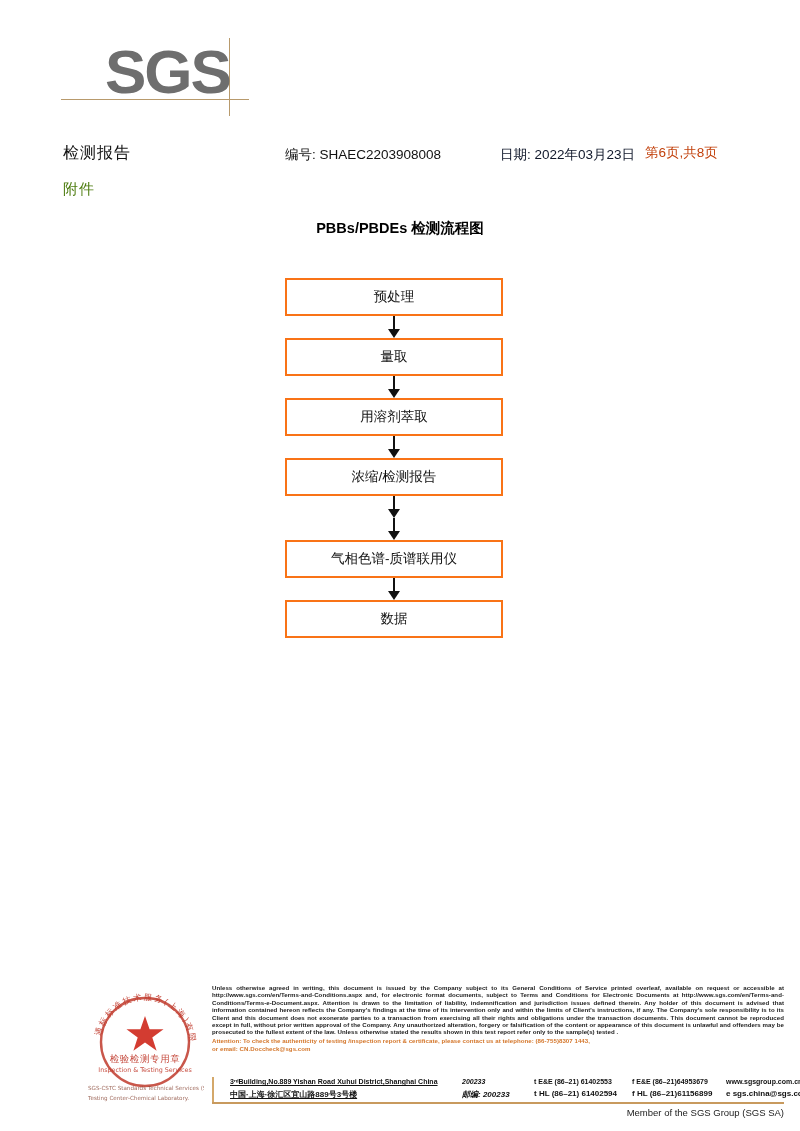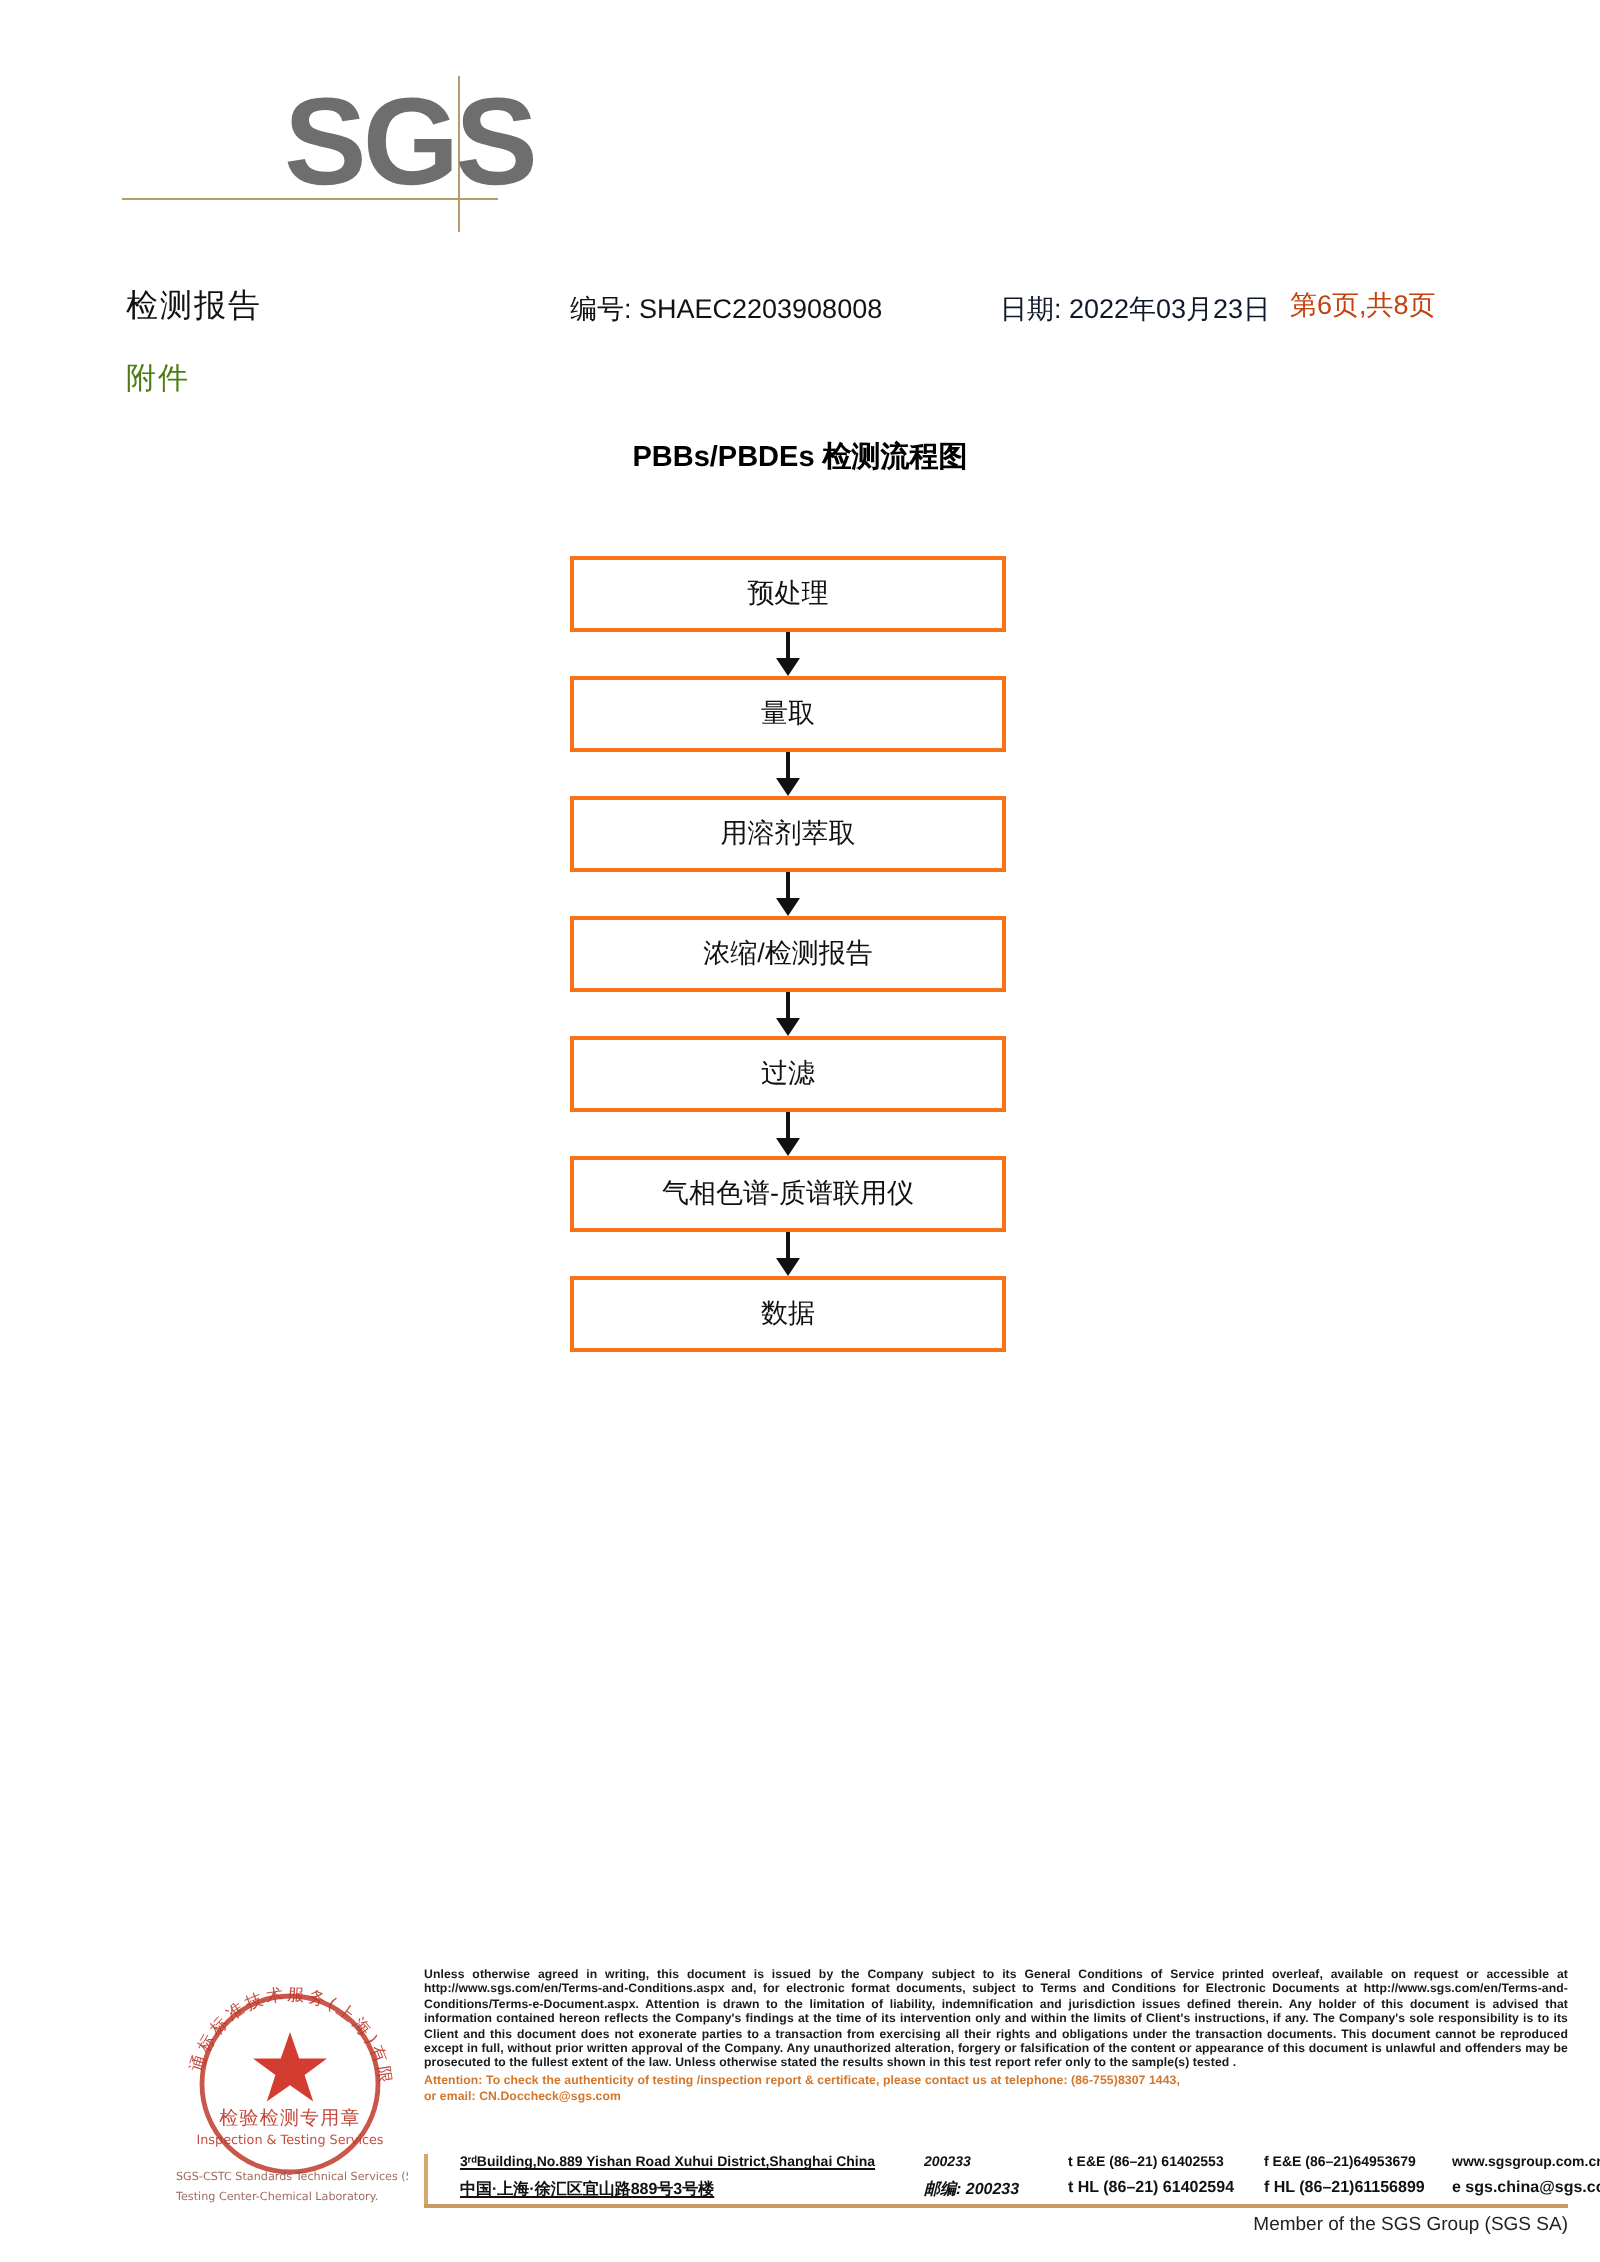--- a/index.html
+++ b/index.html
@@ -30,21 +30,20 @@
   .logo-text {
     position: absolute;
     left: 0;
     top: -4px;
     font-family: "Liberation Sans", "DejaVu Sans", sans-serif;
     font-size: 62px;
     font-weight: bold;
     letter-spacing: -2px;
     color: #6e6e6e;
     line-height: 76px;
-    margin-left: 37px;
   }
   .logo-vline {
     position: absolute;
     left: 124px;
     top: 0px;
     width: 1px;
     height: 78px;
     background: #b89a6c;
   }
   .logo-hline {
@@ -265,21 +264,20 @@
     <div class="flow-step">用溶剂萃取</div>
     <div class="flow-arrow">
         <div class="shaft"></div>
         <div class="head"></div>
       </div>
     <div class="flow-step">浓缩/检测报告</div>
     <div class="flow-arrow">
         <div class="shaft"></div>
         <div class="head"></div>
       </div>
-    <div class="flow-step">过滤</div>
     <div class="flow-arrow">
         <div class="shaft"></div>
         <div class="head"></div>
       </div>
     <div class="flow-step">气相色谱-质谱联用仪</div>
     <div class="flow-arrow">
         <div class="shaft"></div>
         <div class="head"></div>
       </div>
     <div class="flow-step">数据</div>

